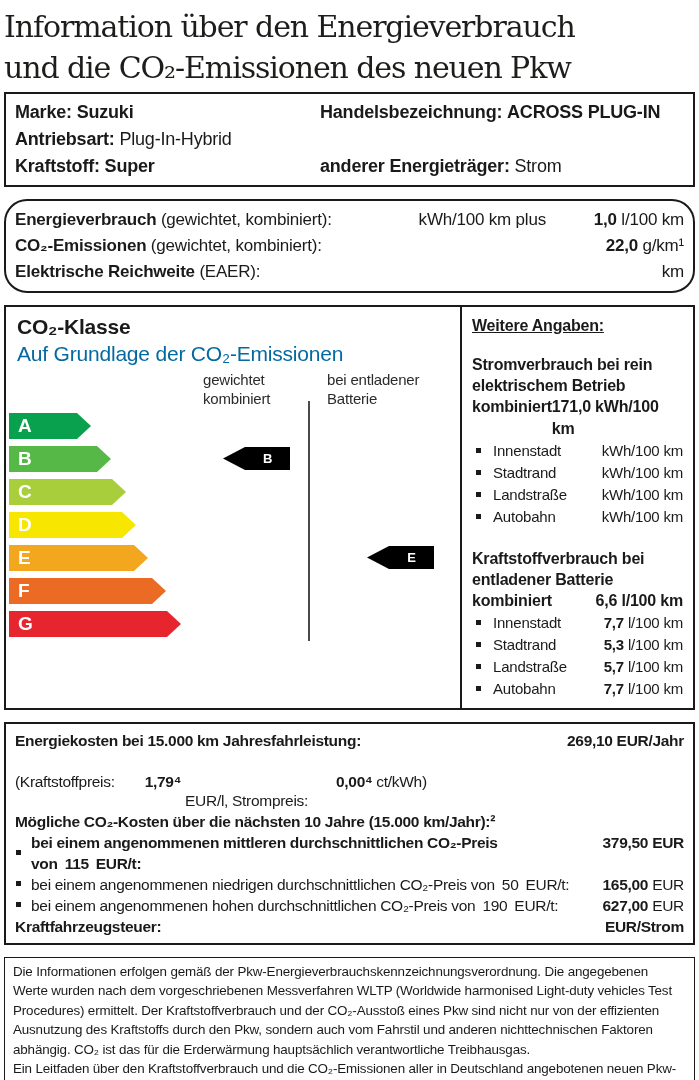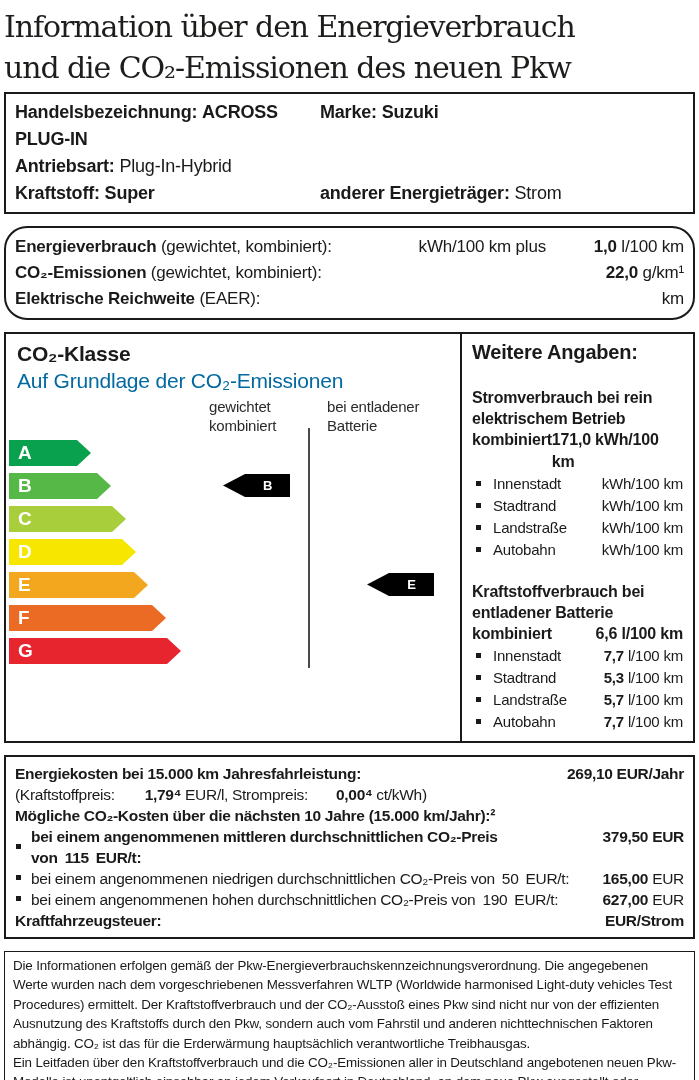--- a/index.html
+++ b/index.html
@@ -20,30 +20,30 @@
   .cons .mid{margin-right:16px;}
   .cons .val{min-width:122px;text-align:right;white-space:nowrap;}
   
   .classbox{display:flex;min-height:327px;margin-bottom:12px;}
   .left-panel{flex:1;position:relative;padding:7px 0 8px 3px;box-sizing:border-box;}
   .lp-titles{padding-left:8px;}
   .lp-title{font-size:21px;font-weight:700;line-height:26px;}
   .lp-sub{font-size:21px;line-height:27px;color:#0369a1;}
   .col-heads{position:relative;height:42px;}
   .col-h{position:absolute;font-size:15px;line-height:19px;color:#2b2b2b;top:3px;}
-  .col-h1{left:200px;}
+  .col-h1{left:194px;}
   .col-h2{left:318px;}
   .scale{position:relative;height:226px;margin-top:4px;}
   .bar{position:absolute;left:0;height:26px;clip-path:polygon(0 0,calc(100% - 14px) 0,100% 50%,calc(100% - 14px) 100%,0 100%);}
   .bar span{display:block;color:#fff;font-weight:700;font-size:19px;line-height:26px;padding-left:9px;}
   .marker{position:absolute;width:67px;height:23px;background:#000;clip-path:polygon(0 50%,22px 0,100% 0,100% 100%,22px 100%);}
   .marker span{display:block;color:#fff;font-weight:700;font-size:13px;line-height:23px;text-align:center;padding-left:22px;}
   .divider{position:absolute;left:299px;top:-12px;width:2px;height:240px;background:#4a4a4a;}
   .right-panel{width:233px;border-left:2px solid #1a1a1a;padding:8px 10px;box-sizing:border-box;font-size:15px;line-height:21px;}
-  .rp-head{font-weight:700;font-size:20px;margin-bottom:24px;}
+  .rp-head{font-weight:700;font-size:16px;margin-bottom:18px;text-decoration:underline;}
   .rp-sect-head{font-weight:700;font-size:16px;line-height:21px;}
   .rp-komb{display:flex;justify-content:space-between;font-weight:700;font-size:16px;line-height:22px;}
   .rp-row{display:flex;align-items:baseline;line-height:22px;}
   .sq{width:5px;height:5px;background:#1a1a1a;margin:0 12px 2px 4px;flex:0 0 auto;align-self:center;}
   .rp-row .l{flex:1;}
   .rp-row .r{white-space:nowrap;}
   .rp-gap{height:20px;}
   
   .costs{padding:6px 9px;font-size:15.5px;line-height:21px;letter-spacing:-0.3px;}
   .costs .row{display:flex;align-items:center;}
@@ -64,26 +64,26 @@
 <div class="page">
 
   <div class="title">
     <div>Information über den Energieverbrauch</div>
     <div>und die CO₂-Emissionen des neuen Pkw</div>
   </div>
 
   <div class="box veh">
     <div class="grid">
       <div>
+        <span class="b">Marke:</span>
+        <span class="b">Suzuki</span>
+      </div>
+      <div>
         <span class="b">Handelsbezeichnung:</span>
         <span class="b">ACROSS PLUG-IN</span>
-      </div>
-      <div>
-        <span class="b">Marke:</span>
-        <span class="b">Suzuki</span>
       </div>
       <div>
         <span class="b">Antriebsart:</span>
         <span>Plug-In-Hybrid</span>
       </div>
       <div></div>
       <div>
         <span class="b">Kraftstoff:</span>
         <span class="b">Super</span>
       </div>
@@ -216,21 +216,21 @@
   </div>
 
   <div class="box costs">
     <div class="row b">
       <span class="flex1">Energiekosten bei 15.000 km Jahresfahrleistung:</span>
       <span class="rt">269,10 EUR/Jahr</span>
     </div>
     <div class="row">
       <span>(Kraftstoffpreis:</span>
       <span class="b" style="margin-left:30px;">1,79⁴</span>
-      <span style="margin-left:4px;">EUR/l, Strompreis:</span>
+      <span style="margin-left:4px;margin-top:39px;">EUR/l, Strompreis:</span>
       <span class="b" style="margin-left:28px;">0,00⁴</span>
       <span style="margin-left:4px;">ct/kWh)</span>
     </div>
     <div class="row b">Mögliche CO₂-Kosten über die nächsten 10 Jahre (15.000 km/Jahr):²</div>
     <div class="cb b">
       <span class="sq"></span>
       <span class="flex1"><span>bei einem angenommenen mittleren durchschnittlichen CO₂-Preis von</span><span class="num">115</span><span>EUR/t:</span></span>
       <span class="valgrp"><span>379,50</span><span> EUR</span></span>
     </div>
     <div class="cb">

